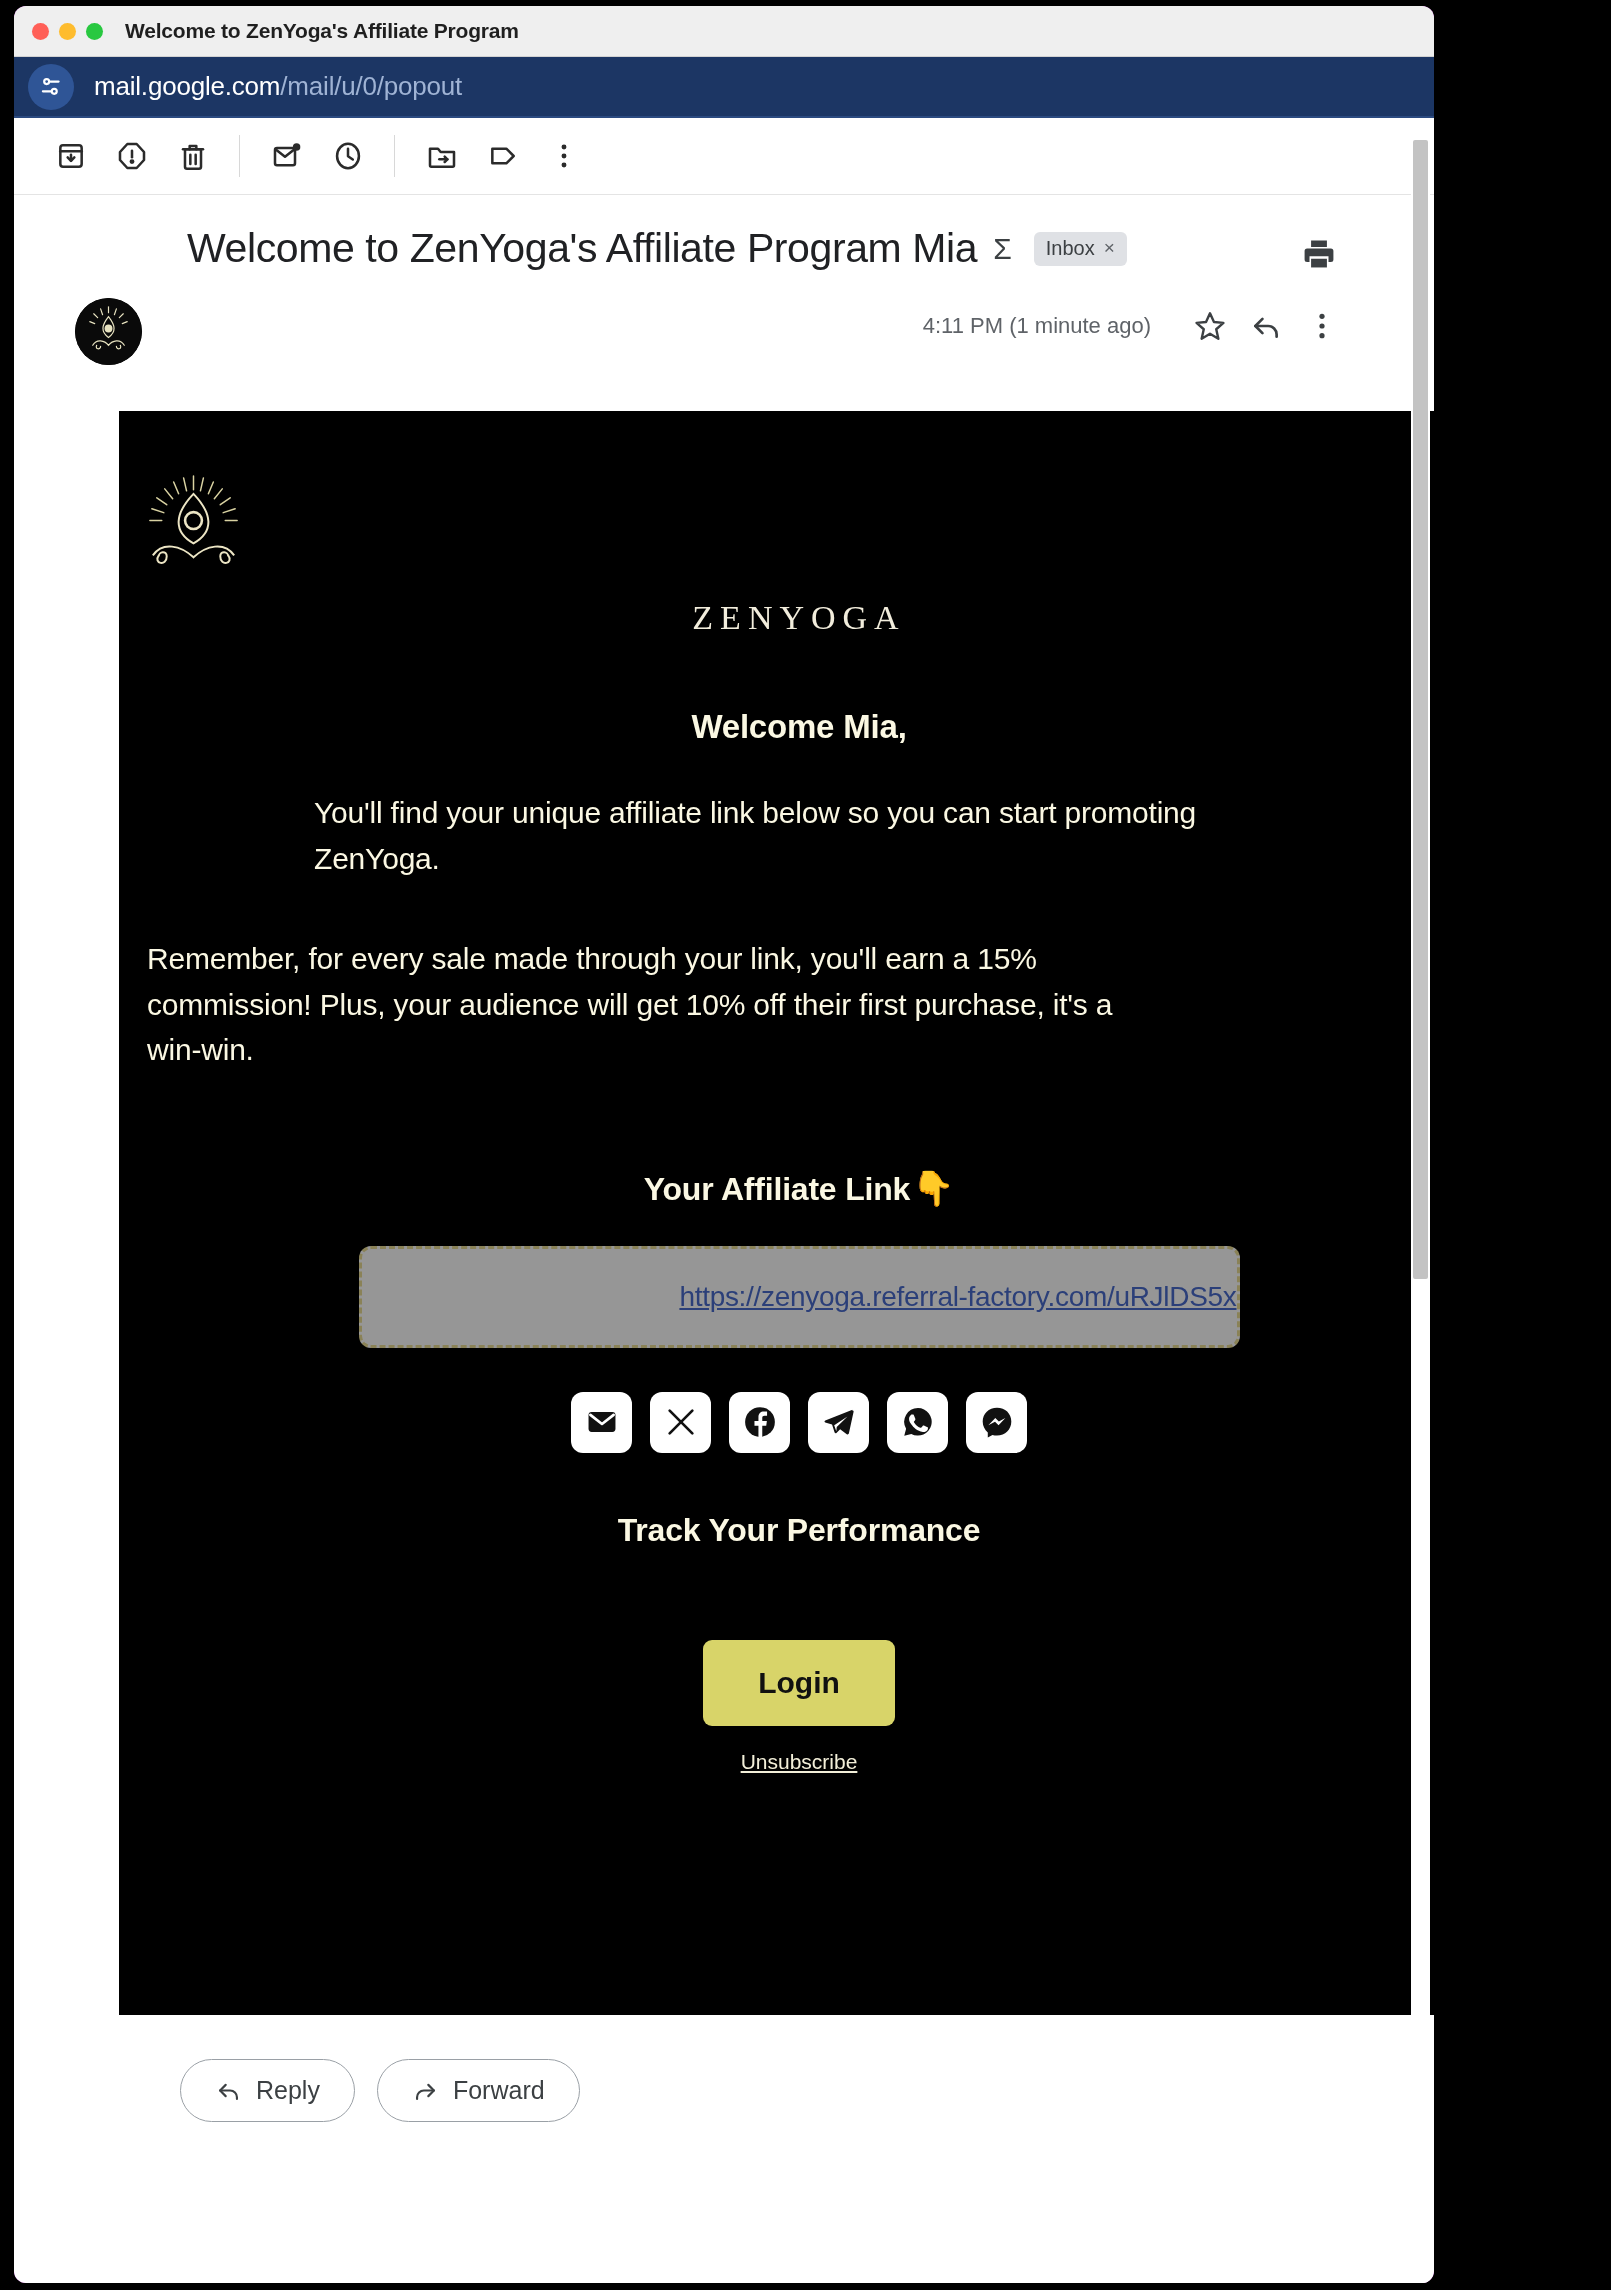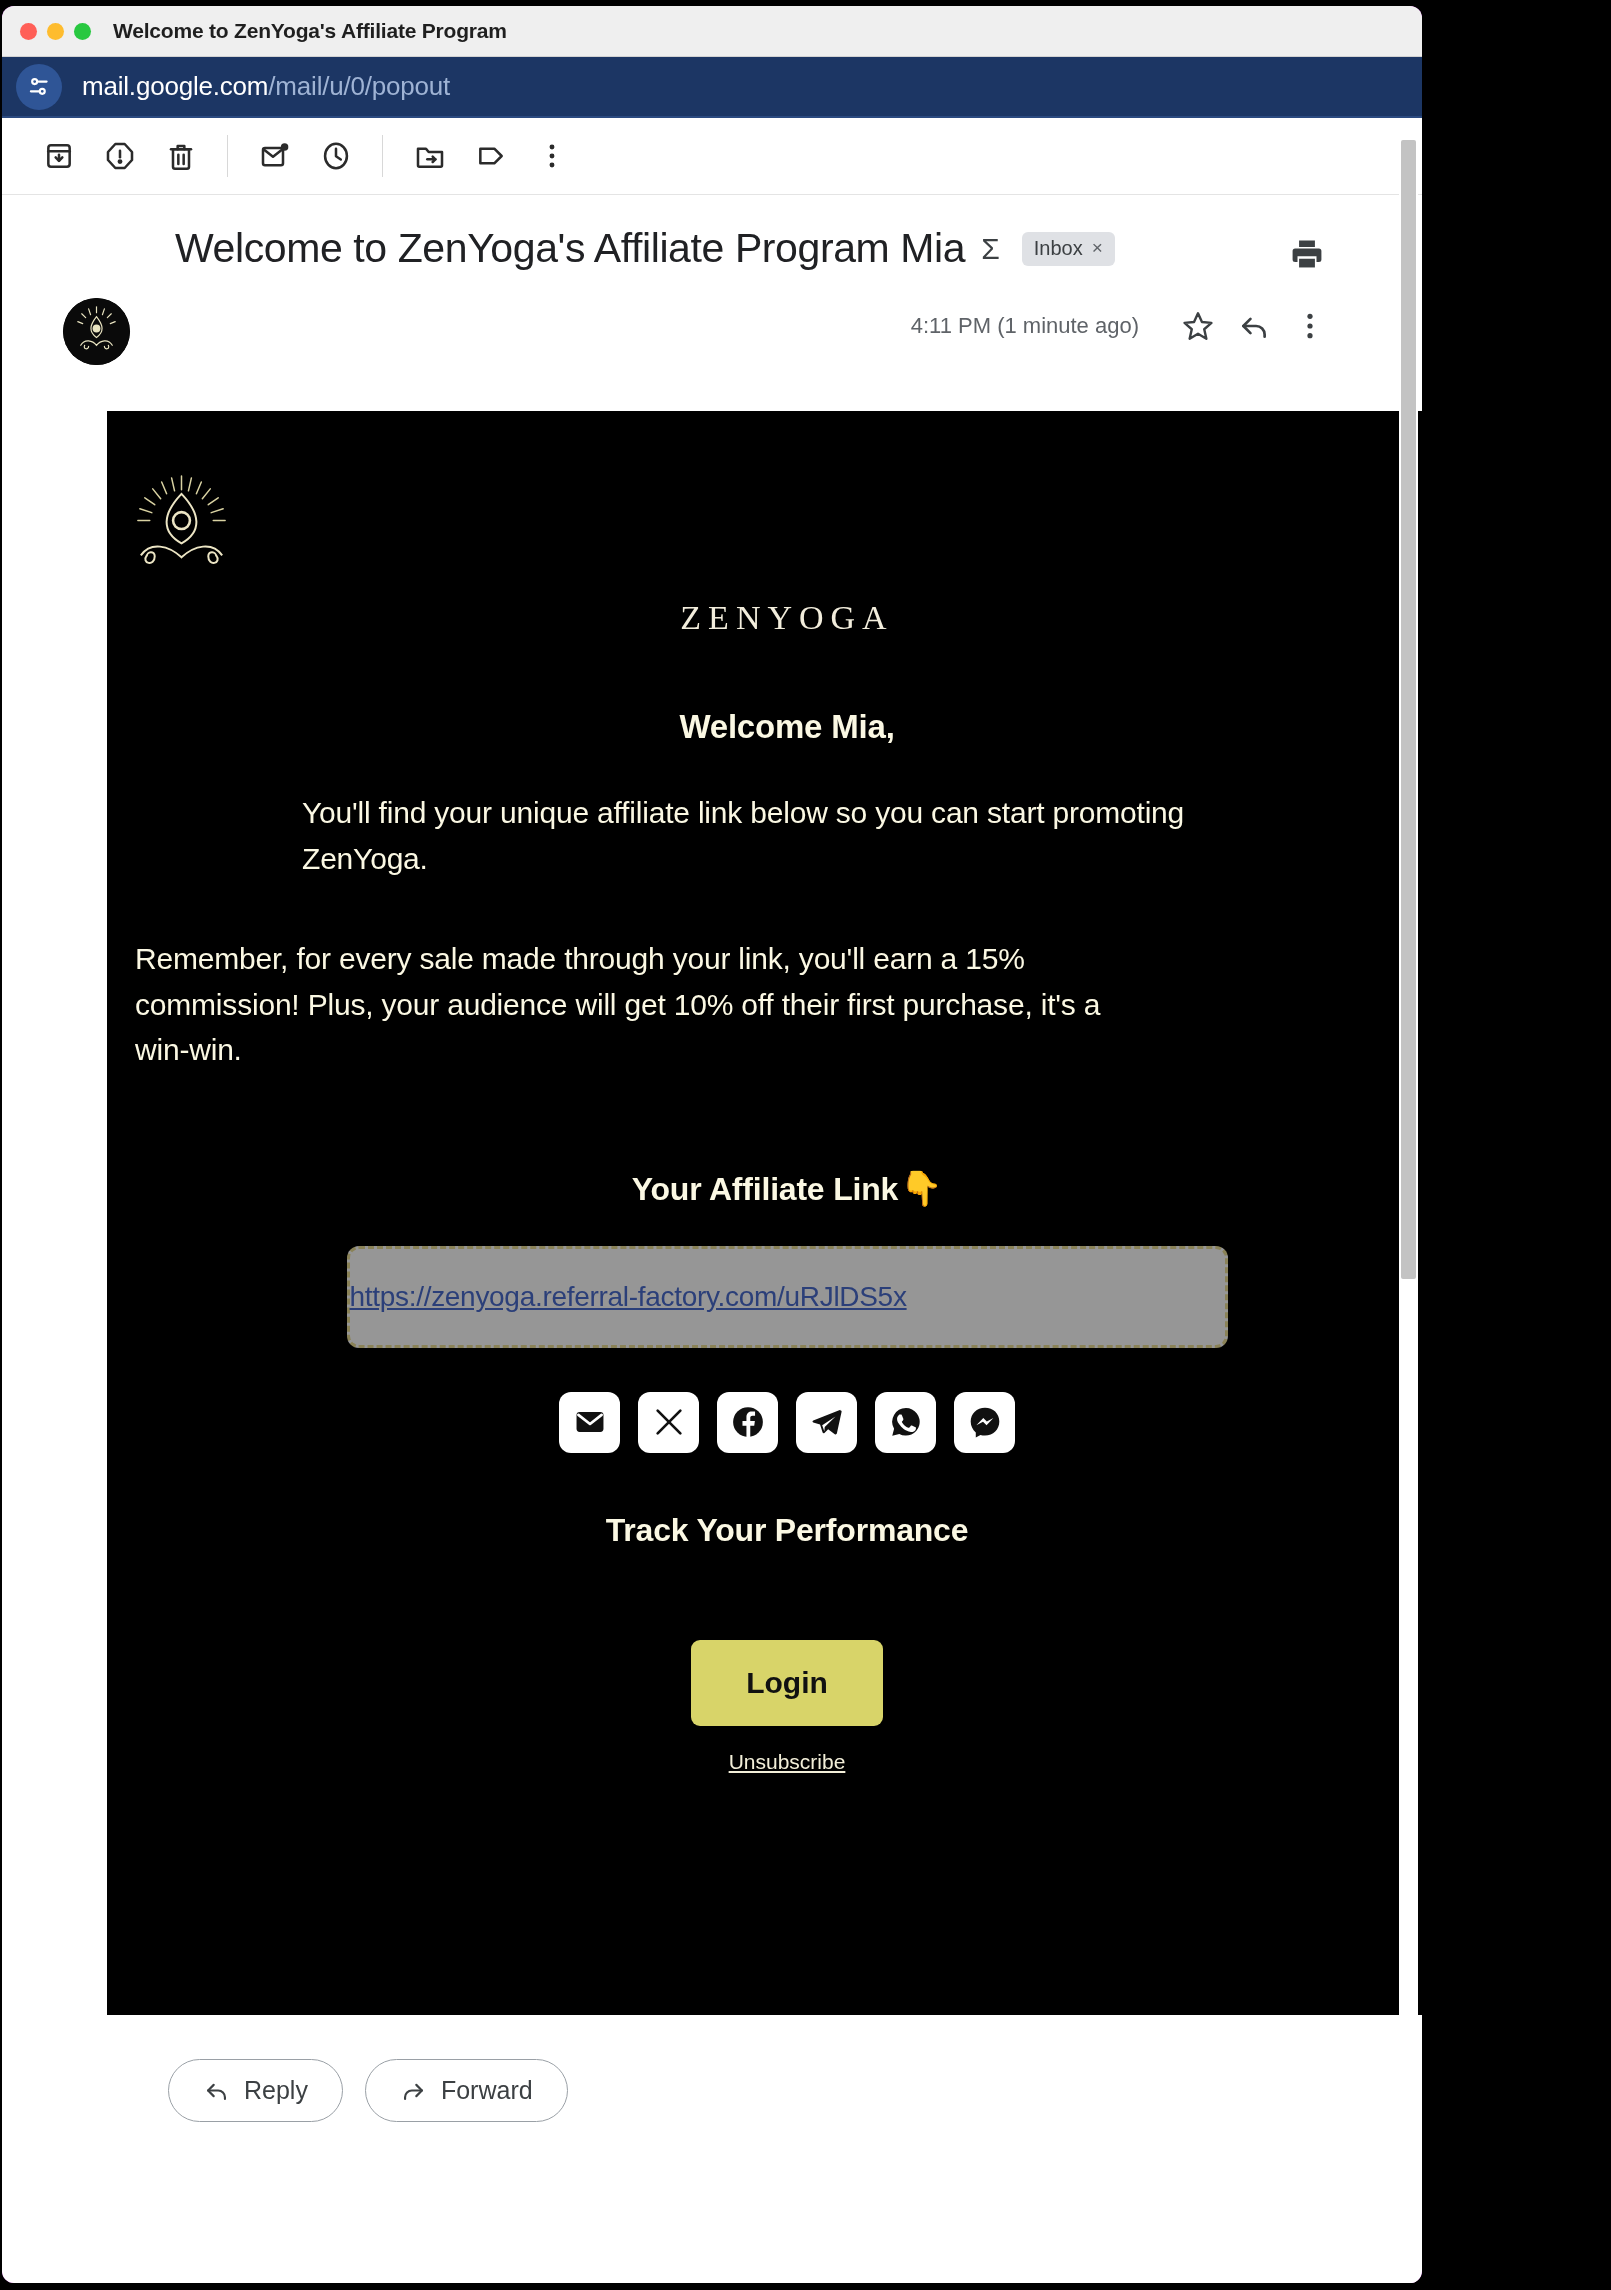--- a/index.html
+++ b/index.html
@@ -6,21 +6,21 @@
   html, body {
     width: 1612px; height: 2291px;
     background: #000;
     font-family: "Liberation Sans", sans-serif;
     overflow: hidden;
   }
 
   
   .window {
     position: absolute;
-    left: 2px; top: 6px;
+    left: 14px; top: 6px;
     width: 1420px; height: 2277px;
     background: #d946ef;
     border-radius: 12px;
     overflow: hidden;
     box-shadow: 0 4px 18px rgba(0,0,0,0.45);
   }
   .titlebar {
     height: 51px;
     background: #efefef;
     border-bottom: 1px solid #d2d2d2;
@@ -204,21 +204,21 @@
   }
   .affiliate-h .point { font-size: 34px; margin-left: 2px; }
 
   .link-box {
     width: 881px;
     margin: 38px auto 0 auto;
     background: #969696;
     border: 3px dashed #8a8257;
     border-radius: 12px;
     padding: 32px 0;
-    text-align: left;
+    text-align: right;
   }
   .link-box a {
     font-size: 28px;
     color: #2b3f79;
     text-decoration: underline;
     letter-spacing: -0.3px;
   }
 
   .social-row {
     display: flex; justify-content: center; gap: 18px;

